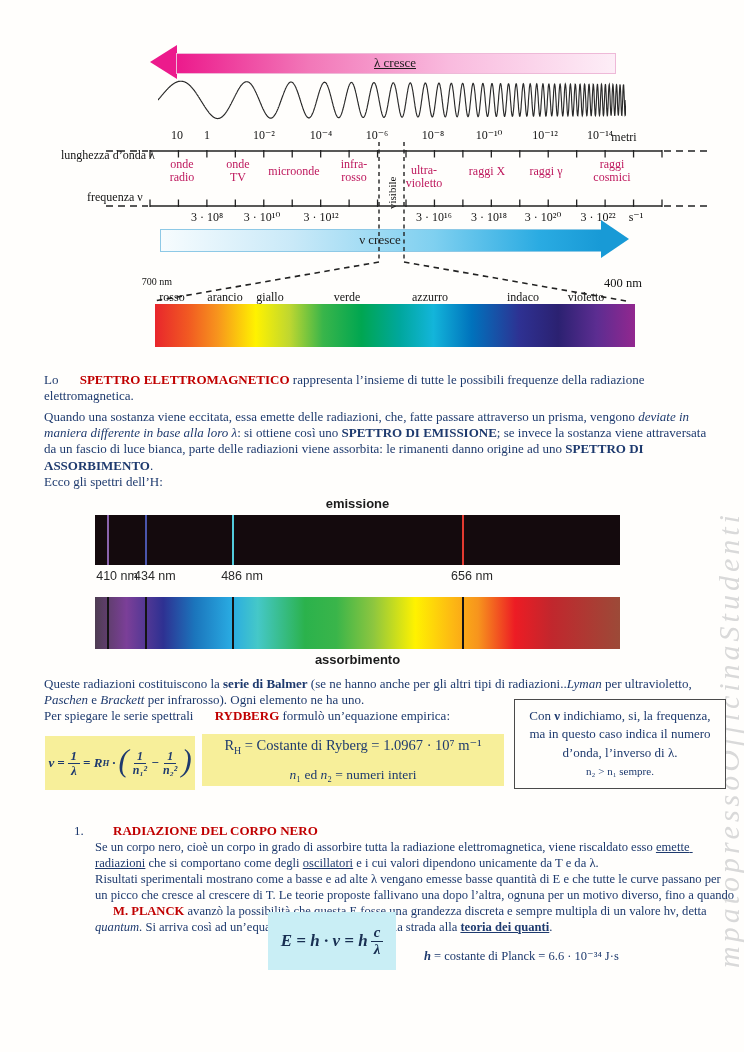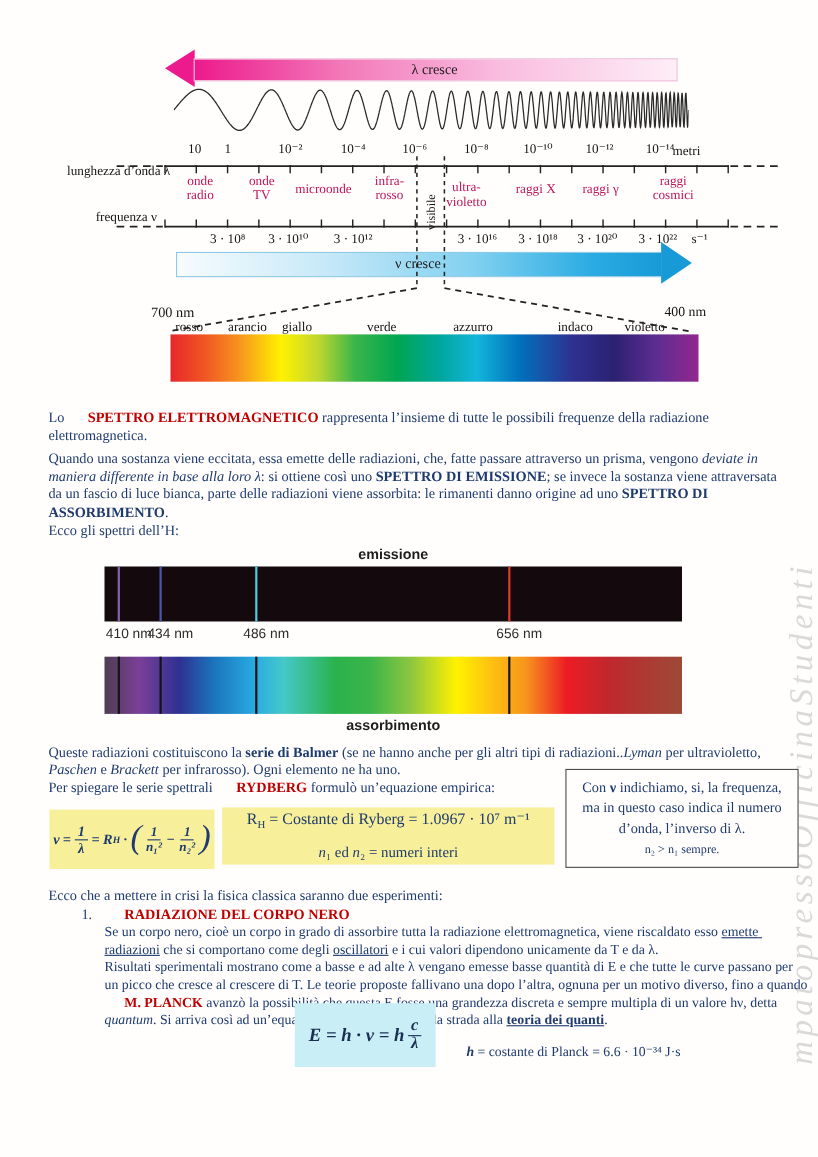--- a/index.html
+++ b/index.html
@@ -46,21 +46,21 @@
 <body>
 
 <div class="page">
 
   <div class="watermark" style="left:712px;top:968px;">mpatopressoOfficinaStudenti</div>
 
   <div>
 
     <div class="abs" style="left:150px;top:45px;width:0;height:0;border-top:17px solid transparent;border-bottom:17px solid transparent;border-right:27px solid #ec1a8c;"></div>
     <div class="arrowbar" style="left:176px;top:53px;width:438px;height:19px;background:linear-gradient(to right,#ec1a8c 0%,#f277b8 30%,#f9bade 62%,#fdeef7 100%);border:1px solid #eeb9d8;"></div>
-    <div class="arrowlbl" style="left:176px;top:55px;width:438px;">λ cresce</div>
+    <div class="arrowlbl" style="left:176px;top:55px;width:438px;text-decoration:underline;">λ cresce</div>
 
     <svg class="abs" style="left:158px;top:77px;" width="468" height="46" viewBox="0 0 468 46">
       <path id="wave-path" d="M0 23L0.2 22.8L0.4 22.6L0.5 22.4L0.7 22.1L0.9 21.9L1.1 21.7L1.3 21.5L1.4 21.3L1.6 21.1L1.8 20.8L2.0 20.6L2.2 20.4L2.3 20.2L2.5 20.0L2.7 19.8L2.9 19.5L3.1 19.3L3.2 19.1L3.4 18.9L3.6 18.7L3.8 18.5L4.0 18.2L4.1 18.0L4.3 17.8L4.5 17.6L4.7 17.4L4.9 17.2L5.0 17.0L5.2 16.8L5.4 16.5L5.6 16.3L5.8 16.1L5.9 15.9L6.1 15.7L6.3 15.5L6.5 15.3L6.7 15.1L6.8 14.9L7.0 14.7L7.2 14.5L7.4 14.3L7.6 14.1L7.7 13.9L7.9 13.7L8.1 13.5L8.3 13.3L8.5 13.1L8.6 12.9L8.8 12.7L9.0 12.5L9.2 12.3L9.4 12.1L9.5 12.0L9.7 11.8L9.9 11.6L10.1 11.4L10.3 11.2L10.4 11.0L10.6 10.9L10.8 10.7L11.0 10.5L11.2 10.3L11.3 10.2L11.5 10.0L11.7 9.8L11.9 9.7L12.1 9.5L12.2 9.3L12.4 9.2L12.6 9.0L12.8 8.9L13.0 8.7L13.1 8.6L13.3 8.4L13.5 8.3L13.7 8.1L13.9 8.0L14.0 7.8L14.2 7.7L14.4 7.6L14.6 7.4L14.8 7.3L14.9 7.2L15.1 7.0L15.3 6.9L15.5 6.8L15.7 6.7L15.8 6.5L16.0 6.4L16.2 6.3L16.4 6.2L16.6 6.1L16.7 6.0L16.9 5.9L17.1 5.8L17.3 5.7L17.5 5.6L17.6 5.5L17.8 5.4L18.0 5.3L18.2 5.3L18.4 5.2L18.5 5.1L18.7 5.0L18.9 4.9L19.1 4.9L19.3 4.8L19.4 4.8L19.6 4.7L19.8 4.6L20.0 4.6L20.2 4.5L20.3 4.5L20.5 4.4L20.7 4.4L20.9 4.4L21.1 4.3L21.2 4.3L21.4 4.3L21.6 4.2L21.8 4.2L22.0 4.2L22.1 4.2L22.3 4.2L22.5 4.2L22.7 4.2L22.9 4.2L23.0 4.2L23.2 4.2L23.4 4.2L23.6 4.2L23.8 4.2L23.9 4.2L24.1 4.3L24.3 4.3L24.5 4.3L24.7 4.3L24.8 4.4L25.0 4.4L25.2 4.5L25.4 4.5L25.6 4.6L25.7 4.6L25.9 4.7L26.1 4.7L26.3 4.8L26.5 4.9L26.6 4.9L26.8 5.0L27.0 5.1L27.2 5.2L27.4 5.3L27.5 5.4L27.7 5.4L27.9 5.5L28.1 5.6L28.3 5.7L28.4 5.9L28.6 6.0L28.8 6.1L29.0 6.2L29.2 6.3L29.3 6.4L29.5 6.6L29.7 6.7L29.9 6.8L30.1 7.0L30.2 7.1L30.4 7.2L30.6 7.4L30.8 7.5L31.0 7.7L31.1 7.9L31.3 8.0L31.5 8.2L31.7 8.3L31.9 8.5L32.0 8.7L32.2 8.9L32.4 9.0L32.6 9.2L32.8 9.4L32.9 9.6L33.1 9.8L33.3 10.0L33.5 10.2L33.7 10.4L33.8 10.6L34.0 10.8L34.2 11.0L34.4 11.2L34.6 11.4L34.7 11.7L34.9 11.9L35.1 12.1L35.3 12.3L35.5 12.5L35.6 12.8L35.8 13.0L36.0 13.2L36.2 13.5L36.4 13.7L36.5 14.0L36.7 14.2L36.9 14.5L37.1 14.7L37.3 15.0L37.4 15.2L37.6 15.5L37.8 15.7L38.0 16.0L38.2 16.2L38.3 16.5L38.5 16.8L38.7 17.0L38.9 17.3L39.1 17.6L39.2 17.8L39.4 18.1L39.6 18.4L39.8 18.7L40.0 18.9L40.1 19.2L40.3 19.5L40.5 19.8L40.7 20.1L40.9 20.3L41.0 20.6L41.2 20.9L41.4 21.2L41.6 21.5L41.8 21.8L41.9 22.1L42.1 22.3L42.3 22.6L42.5 22.9L42.7 23.2L42.8 23.5L43.0 23.8L43.2 24.1L43.4 24.4L43.6 24.7L43.7 24.9L43.9 25.2L44.1 25.5L44.3 25.8L44.5 26.1L44.6 26.4L44.8 26.7L45.0 27.0L45.2 27.2L45.4 27.5L45.5 27.8L45.7 28.1L45.9 28.4L46.1 28.7L46.3 28.9L46.4 29.2L46.6 29.5L46.8 29.8L47.0 30.1L47.2 30.3L47.3 30.6L47.5 30.9L47.7 31.1L47.9 31.4L48.1 31.7L48.2 31.9L48.4 32.2L48.6 32.5L48.8 32.7L49.0 33.0L49.1 33.2L49.3 33.5L49.5 33.7L49.7 34.0L49.9 34.2L50.0 34.5L50.2 34.7L50.4 34.9L50.6 35.2L50.8 35.4L50.9 35.6L51.1 35.8L51.3 36.1L51.5 36.3L51.7 36.5L51.8 36.7L52.0 36.9L52.2 37.1L52.4 37.3L52.6 37.5L52.7 37.7L52.9 37.9L53.1 38.1L53.3 38.2L53.5 38.4L53.6 38.6L53.8 38.7L54.0 38.9L54.2 39.1L54.4 39.2L54.5 39.4L54.7 39.5L54.9 39.7L55.1 39.8L55.3 39.9L55.4 40.1L55.6 40.2L55.8 40.3L56.0 40.4L56.2 40.5L56.3 40.6L56.5 40.7L56.7 40.8L56.9 40.9L57.1 41.0L57.2 41.0L57.4 41.1L57.6 41.2L57.8 41.2L58.0 41.3L58.1 41.4L58.3 41.4L58.5 41.4L58.7 41.5L58.9 41.5L59.0 41.5L59.2 41.5L59.4 41.5L59.6 41.6L59.8 41.6L59.9 41.5L60.1 41.5L60.3 41.5L60.5 41.5L60.7 41.5L60.8 41.4L61.0 41.4L61.2 41.3L61.4 41.3L61.6 41.2L61.7 41.2L61.9 41.1L62.1 41.0L62.3 40.9L62.5 40.9L62.6 40.8L62.8 40.7L63.0 40.6L63.2 40.5L63.4 40.3L63.5 40.2L63.7 40.1L63.9 40.0L64.1 39.8L64.3 39.7L64.4 39.5L64.6 39.4L64.8 39.2L65.0 39.0L65.2 38.9L65.3 38.7L65.5 38.5L65.7 38.3L65.9 38.1L66.1 37.9L66.2 37.7L66.4 37.5L66.6 37.3L66.8 37.1L67.0 36.9L67.1 36.6L67.3 36.4L67.5 36.2L67.7 35.9L67.9 35.7L68.0 35.4L68.2 35.1L68.4 34.9L68.6 34.6L68.8 34.3L68.9 34.1L69.1 33.8L69.3 33.5L69.5 33.2L69.7 32.9L69.8 32.6L70.0 32.3L70.2 32.0L70.4 31.7L70.6 31.4L70.7 31.1L70.9 30.8L71.1 30.5L71.3 30.1L71.5 29.8L71.6 29.5L71.8 29.1L72.0 28.8L72.2 28.5L72.4 28.1L72.5 27.8L72.7 27.4L72.9 27.1L73.1 26.8L73.3 26.4L73.4 26.1L73.6 25.7L73.8 25.3L74.0 25.0L74.2 24.6L74.3 24.3L74.5 23.9L74.7 23.6L74.9 23.2L75.1 22.8L75.2 22.5L75.4 22.1L75.6 21.8L75.8 21.4L76.0 21.0L76.1 20.7L76.3 20.3L76.5 19.9L76.7 19.6L76.9 19.2L77.0 18.9L77.2 18.5L77.4 18.2L77.6 17.8L77.8 17.5L77.9 17.1L78.1 16.8L78.3 16.4L78.5 16.1L78.7 15.7L78.8 15.4L79.0 15.1L79.2 14.7L79.4 14.4L79.6 14.1L79.7 13.7L79.9 13.4L80.1 13.1L80.3 12.8L80.5 12.5L80.6 12.2L80.8 11.9L81.0 11.6L81.2 11.3L81.4 11.0L81.5 10.7L81.7 10.5L81.9 10.2L82.1 9.9L82.3 9.6L82.4 9.4L82.6 9.1L82.8 8.9L83.0 8.7L83.2 8.4L83.3 8.2L83.5 8.0L83.7 7.8L83.9 7.5L84.1 7.3L84.2 7.1L84.4 7.0L84.6 6.8L84.8 6.6L85.0 6.4L85.1 6.3L85.3 6.1L85.5 6.0L85.7 5.8L85.9 5.7L86.0 5.6L86.2 5.5L86.4 5.3L86.6 5.2L86.8 5.1L86.9 5.1L87.1 5.0L87.3 4.9L87.5 4.9L87.7 4.8L87.8 4.8L88.0 4.7L88.2 4.7L88.4 4.7L88.6 4.7L88.7 4.7L88.9 4.7L89.1 4.7L89.3 4.7L89.5 4.7L89.6 4.8L89.8 4.8L90.0 4.9L90.2 5.0L90.4 5.0L90.5 5.1L90.7 5.2L90.9 5.3L91.1 5.4L91.3 5.5L91.4 5.7L91.6 5.8L91.8 6.0L92.0 6.1L92.2 6.3L92.3 6.4L92.5 6.6L92.7 6.8L92.9 7.0L93.1 7.2L93.2 7.4L93.4 7.6L93.6 7.9L93.8 8.1L94.0 8.3L94.1 8.6L94.3 8.8L94.5 9.1L94.7 9.4L94.9 9.7L95.0 10.0L95.2 10.2L95.4 10.6L95.6 10.9L95.8 11.2L95.9 11.5L96.1 11.8L96.3 12.2L96.5 12.5L96.7 12.8L96.8 13.2L97.0 13.6L97.2 13.9L97.4 14.3L97.6 14.7L97.7 15.0L97.9 15.4L98.1 15.8L98.3 16.2L98.5 16.6L98.6 17.0L98.8 17.4L99.0 17.8L99.2 18.2L99.4 18.6L99.5 19.0L99.7 19.5L99.9 19.9L100.1 20.3L100.3 20.7L100.4 21.1L100.6 21.6L100.8 22.0L101.0 22.4L101.2 22.9L101.3 23.3L101.5 23.7L101.7 24.2L101.9 24.6L102.1 25.0L102.2 25.5L102.4 25.9L102.6 26.3L102.8 26.7L103.0 27.2L103.1 27.6L103.3 28.0L103.5 28.4L103.7 28.9L103.9 29.3L104.0 29.7L104.2 30.1L104.4 30.5L104.6 30.9L104.8 31.3L104.9 31.7L105.1 32.1L105.3 32.4L105.5 32.8L105.7 33.2L105.8 33.6L106.0 33.9L106.2 34.3L106.4 34.6L106.6 35.0L106.7 35.3L106.9 35.6L107.1 35.9L107.3 36.2L107.5 36.6L107.6 36.8L107.8 37.1L108.0 37.4L108.2 37.7L108.4 37.9L108.5 38.2L108.7 38.4L108.9 38.7L109.1 38.9L109.3 39.1L109.4 39.3L109.6 39.5L109.8 39.7L110.0 39.9L110.2 40.0L110.3 40.2L110.5 40.3L110.7 40.5L110.9 40.6L111.1 40.7L111.2 40.8L111.4 40.9L111.6 41.0L111.8 41.0L112.0 41.1L112.1 41.1L112.3 41.1L112.5 41.2L112.7 41.2L112.9 41.1L113.0 41.1L113.2 41.1L113.4 41.1L113.6 41.0L113.8 40.9L113.9 40.8L114.1 40.8L114.3 40.6L114.5 40.5L114.7 40.4L114.8 40.3L115.0 40.1L115.2 39.9L115.4 39.8L115.6 39.6L115.7 39.4L115.9 39.2L116.1 38.9L116.3 38.7L116.5 38.5L116.6 38.2L116.8 37.9L117.0 37.7L117.2 37.4L117.4 37.1L117.5 36.8L117.7 36.4L117.9 36.1L118.1 35.8L118.3 35.4L118.4 35.1L118.6 34.7L118.8 34.3L119.0 33.9L119.2 33.5L119.3 33.1L119.5 32.7L119.7 32.3L119.9 31.9L120.1 31.4L120.2 31.0L120.4 30.6L120.6 30.1L120.8 29.7L121.0 29.2L121.1 28.7L121.3 28.3L121.5 27.8L121.7 27.3L121.9 26.8L122.0 26.3L122.2 25.8L122.4 25.3L122.6 24.8L122.8 24.3L122.9 23.8L123.1 23.3L123.3 22.8L123.5 22.3L123.7 21.8L123.8 21.3L124.0 20.8L124.2 20.3L124.4 19.8L124.6 19.3L124.7 18.8L124.9 18.3L125.1 17.9L125.3 17.4L125.5 16.9L125.6 16.4L125.8 15.9L126.0 15.5L126.2 15.0L126.4 14.6L126.5 14.1L126.7 13.7L126.9 13.2L127.1 12.8L127.3 12.4L127.4 12.0L127.6 11.6L127.8 11.2L128.0 10.8L128.2 10.4L128.3 10.0L128.5 9.7L128.7 9.3L128.9 9.0L129.1 8.7L129.2 8.4L129.4 8.1L129.6 7.8L129.8 7.5L130.0 7.3L130.1 7.0L130.3 6.8L130.5 6.5L130.7 6.3L130.9 6.1L131.0 6.0L131.2 5.8L131.4 5.7L131.6 5.5L131.8 5.4L131.9 5.3L132.1 5.2L132.3 5.1L132.5 5.1L132.7 5.0L132.8 5.0L133.0 5.0L133.2 5.0L133.4 5.0L133.6 5.1L133.7 5.1L133.9 5.2L134.1 5.3L134.3 5.4L134.5 5.5L134.6 5.6L134.8 5.8L135.0 5.9L135.2 6.1L135.4 6.3L135.5 6.5L135.7 6.8L135.9 7.0L136.1 7.3L136.3 7.5L136.4 7.8L136.6 8.1L136.8 8.5L137.0 8.8L137.2 9.1L137.3 9.5L137.5 9.9L137.7 10.2L137.9 10.6L138.1 11.1L138.2 11.5L138.4 11.9L138.6 12.4L138.8 12.8L139.0 13.3L139.1 13.8L139.3 14.2L139.5 14.7L139.7 15.2L139.9 15.7L140.0 16.3L140.2 16.8L140.4 17.3L140.6 17.9L140.8 18.4L140.9 19.0L141.1 19.5L141.3 20.1L141.5 20.6L141.7 21.2L141.8 21.8L142.0 22.3L142.2 22.9L142.4 23.5L142.6 24.1L142.7 24.6L142.9 25.2L143.1 25.8L143.3 26.3L143.5 26.9L143.6 27.5L143.8 28.0L144.0 28.6L144.2 29.1L144.4 29.7L144.5 30.2L144.7 30.7L144.9 31.2L145.1 31.8L145.3 32.3L145.4 32.8L145.6 33.2L145.8 33.7L146.0 34.2L146.2 34.6L146.3 35.1L146.5 35.5L146.7 35.9L146.9 36.3L147.1 36.7L147.2 37.1L147.4 37.4L147.6 37.8L147.8 38.1L148.0 38.4L148.1 38.7L148.3 39.0L148.5 39.2L148.7 39.5L148.9 39.7L149.0 39.9L149.2 40.1L149.4 40.3L149.6 40.4L149.8 40.5L149.9 40.6L150.1 40.7L150.3 40.8L150.5 40.8L150.7 40.9L150.8 40.9L151.0 40.9L151.2 40.8L151.4 40.8L151.6 40.7L151.7 40.6L151.9 40.5L152.1 40.3L152.3 40.2L152.5 40.0L152.6 39.8L152.8 39.6L153.0 39.3L153.2 39.1L153.4 38.8L153.5 38.5L153.7 38.2L153.9 37.9L154.1 37.5L154.3 37.1L154.4 36.7L154.6 36.3L154.8 35.9L155.0 35.5L155.2 35.0L155.3 34.6L155.5 34.1L155.7 33.6L155.9 33.1L156.1 32.5L156.2 32.0L156.4 31.4L156.6 30.9L156.8 30.3L157.0 29.7L157.1 29.1L157.3 28.5L157.5 27.9L157.7 27.3L157.9 26.7L158.0 26.1L158.2 25.4L158.4 24.8L158.6 24.2L158.8 23.5L158.9 22.9L159.1 22.2L159.3 21.6L159.5 21.0L159.7 20.3L159.8 19.7L160.0 19.1L160.2 18.4L160.4 17.8L160.6 17.2L160.7 16.6L160.9 16.0L161.1 15.4L161.3 14.8L161.5 14.2L161.6 13.7L161.8 13.1L162.0 12.6L162.2 12.1L162.4 11.6L162.5 11.1L162.7 10.6L162.9 10.1L163.1 9.7L163.3 9.2L163.4 8.8L163.6 8.5L163.8 8.1L164.0 7.7L164.2 7.4L164.3 7.1L164.5 6.8L164.7 6.6L164.9 6.3L165.1 6.1L165.2 5.9L165.4 5.7L165.6 5.6L165.8 5.5L166.0 5.4L166.1 5.3L166.3 5.3L166.5 5.2L166.7 5.3L166.9 5.3L167.0 5.3L167.2 5.4L167.4 5.5L167.6 5.7L167.8 5.8L167.9 6.0L168.1 6.2L168.3 6.5L168.5 6.7L168.7 7.0L168.8 7.3L169.0 7.7L169.2 8.0L169.4 8.4L169.6 8.8L169.7 9.2L169.9 9.7L170.1 10.2L170.3 10.6L170.5 11.2L170.6 11.7L170.8 12.2L171.0 12.8L171.2 13.4L171.4 14.0L171.5 14.6L171.7 15.2L171.9 15.8L172.1 16.5L172.3 17.1L172.4 17.8L172.6 18.5L172.8 19.2L173.0 19.9L173.2 20.6L173.3 21.3L173.5 22.0L173.7 22.7L173.9 23.4L174.1 24.1L174.2 24.8L174.4 25.5L174.6 26.2L174.8 26.9L175.0 27.6L175.1 28.3L175.3 29.0L175.5 29.6L175.7 30.3L175.9 30.9L176.0 31.6L176.2 32.2L176.4 32.8L176.6 33.4L176.8 34.0L176.9 34.5L177.1 35.1L177.3 35.6L177.5 36.1L177.7 36.6L177.8 37.0L178.0 37.5L178.2 37.9L178.4 38.2L178.6 38.6L178.7 38.9L178.9 39.2L179.1 39.5L179.3 39.8L179.5 40.0L179.6 40.2L179.8 40.3L180.0 40.4L180.2 40.5L180.4 40.6L180.5 40.6L180.7 40.6L180.9 40.6L181.1 40.6L181.3 40.5L181.4 40.3L181.6 40.2L181.8 40.0L182.0 39.8L182.2 39.5L182.3 39.3L182.5 39.0L182.7 38.6L182.9 38.3L183.1 37.9L183.2 37.4L183.4 37.0L183.6 36.5L183.8 36.0L184.0 35.5L184.1 34.9L184.3 34.4L184.5 33.8L184.7 33.2L184.9 32.5L185.0 31.9L185.2 31.2L185.4 30.5L185.6 29.8L185.8 29.1L185.9 28.4L186.1 27.6L186.3 26.9L186.5 26.1L186.7 25.4L186.8 24.6L187.0 23.8L187.2 23.0L187.4 22.3L187.6 21.5L187.7 20.7L187.9 19.9L188.1 19.2L188.3 18.4L188.5 17.7L188.6 16.9L188.8 16.2L189.0 15.5L189.2 14.8L189.4 14.1L189.5 13.4L189.7 12.7L189.9 12.1L190.1 11.5L190.3 10.9L190.4 10.4L190.6 9.8L190.8 9.3L191.0 8.8L191.2 8.4L191.3 7.9L191.5 7.5L191.7 7.2L191.9 6.8L192.1 6.5L192.2 6.3L192.4 6.1L192.6 5.9L192.8 5.7L193.0 5.6L193.1 5.5L193.3 5.5L193.5 5.4L193.7 5.5L193.9 5.5L194.0 5.6L194.2 5.8L194.4 6.0L194.6 6.2L194.8 6.4L194.9 6.7L195.1 7.1L195.3 7.4L195.5 7.8L195.7 8.2L195.8 8.7L196.0 9.2L196.2 9.7L196.4 10.3L196.6 10.9L196.7 11.5L196.9 12.1L197.1 12.8L197.3 13.5L197.5 14.2L197.6 14.9L197.8 15.7L198.0 16.4L198.2 17.2L198.4 18.0L198.5 18.8L198.7 19.7L198.9 20.5L199.1 21.3L199.3 22.2L199.4 23.0L199.6 23.9L199.8 24.7L200.0 25.5L200.2 26.4L200.3 27.2L200.5 28.0L200.7 28.8L200.9 29.6L201.1 30.4L201.2 31.2L201.4 31.9L201.6 32.7L201.8 33.4L202.0 34.0L202.1 34.7L202.3 35.3L202.5 35.9L202.7 36.5L202.9 37.0L203.0 37.5L203.2 38.0L203.4 38.4L203.6 38.8L203.8 39.1L203.9 39.5L204.1 39.7L204.3 40.0L204.5 40.1L204.7 40.3L204.8 40.4L205.0 40.5L205.2 40.5L205.4 40.4L205.6 40.4L205.7 40.2L205.9 40.1L206.1 39.9L206.3 39.6L206.5 39.3L206.6 39.0L206.8 38.6L207.0 38.2L207.2 37.7L207.4 37.2L207.5 36.7L207.7 36.1L207.9 35.5L208.1 34.9L208.3 34.2L208.4 33.5L208.6 32.7L208.8 32.0L209.0 31.2L209.2 30.4L209.3 29.6L209.5 28.7L209.7 27.8L209.9 27.0L210.1 26.1L210.2 25.2L210.4 24.3L210.6 23.4L210.8 22.4L211.0 21.5L211.1 20.6L211.3 19.7L211.5 18.8L211.7 17.9L211.9 17.1L212.0 16.2L212.2 15.4L212.4 14.5L212.6 13.7L212.8 13.0L212.9 12.2L213.1 11.5L213.3 10.8L213.5 10.2L213.7 9.6L213.8 9.0L214.0 8.5L214.2 8.0L214.4 7.5L214.6 7.1L214.7 6.8L214.9 6.5L215.1 6.2L215.3 6.0L215.5 5.8L215.6 5.7L215.8 5.6L216.0 5.6L216.2 5.7L216.4 5.7L216.5 5.9L216.7 6.1L216.9 6.3L217.1 6.6L217.3 7.0L217.4 7.4L217.6 7.8L217.8 8.3L218.0 8.8L218.2 9.4L218.3 10.0L218.5 10.7L218.7 11.4L218.9 12.1L219.1 12.9L219.2 13.7L219.4 14.5L219.6 15.4L219.8 16.3L220.0 17.2L220.1 18.1L220.3 19.0L220.5 20.0L220.7 21.0L220.9 21.9L221.0 22.9L221.2 23.9L221.4 24.9L221.6 25.9L221.8 26.8L221.9 27.8L222.1 28.7L222.3 29.6L222.5 30.5L222.7 31.4L222.8 32.3L223.0 33.1L223.2 33.9L223.4 34.6L223.6 35.4L223.7 36.0L223.9 36.7L224.1 37.3L224.3 37.8L224.5 38.3L224.6 38.7L224.8 39.1L225.0 39.5L225.2 39.8L225.4 40.0L225.5 40.1L225.7 40.3L225.9 40.3L226.1 40.3L226.3 40.2L226.4 40.1L226.6 39.9L226.8 39.7L227.0 39.4L227.2 39.0L227.3 38.6L227.5 38.1L227.7 37.6L227.9 37.0L228.1 36.4L228.2 35.7L228.4 35.0L228.6 34.2L228.8 33.4L229.0 32.6L229.1 31.7L229.3 30.8L229.5 29.8L229.7 28.9L229.9 27.9L230.0 26.9L230.2 25.8L230.4 24.8L230.6 23.7L230.8 22.7L230.9 21.7L231.1 20.6L231.3 19.6L231.5 18.6L231.7 17.5L231.8 16.6L232.0 15.6L232.2 14.6L232.4 13.7L232.6 12.9L232.7 12.0L232.9 11.2L233.1 10.5L233.3 9.8L233.5 9.1L233.6 8.5L233.8 7.9L234.0 7.5L234.2 7.0L234.4 6.7L234.5 6.3L234.7 6.1L234.9 5.9L235.1 5.8L235.3 5.8L235.4 5.8L235.6 5.9L235.8 6.0L236.0 6.3L236.2 6.5L236.3 6.9L236.5 7.3L236.7 7.8L236.9 8.4L237.1 9.0L237.2 9.6L237.4 10.4L237.6 11.1L237.8 11.9L238.0 12.8L238.1 13.7L238.3 14.7L238.5 15.7L238.7 16.7L238.9 17.7L239.0 18.8L239.2 19.9L239.4 21.0L239.6 22.1L239.8 23.2L239.9 24.3L240.1 25.4L240.3 26.5L240.5 27.6L240.7 28.7L240.8 29.7L241.0 30.7L241.2 31.7L241.4 32.7L241.6 33.6L241.7 34.4L241.9 35.3L242.1 36.0L242.3 36.7L242.5 37.4L242.6 38.0L242.8 38.5L243.0 39.0L243.2 39.3L243.4 39.7L243.5 39.9L243.7 40.1L243.9 40.2L244.1 40.2L244.3 40.1L244.4 40.0L244.6 39.8L244.8 39.5L245.0 39.1L245.2 38.7L245.3 38.2L245.5 37.6L245.7 36.9L245.9 36.2L246.1 35.4L246.2 34.6L246.4 33.7L246.6 32.8L246.8 31.8L247.0 30.8L247.1 29.7L247.3 28.6L247.5 27.5L247.7 26.4L247.9 25.2L248.0 24.0L248.2 22.9L248.4 21.7L248.6 20.5L248.8 19.3L248.9 18.2L249.1 17.1L249.3 16.0L249.5 14.9L249.7 13.9L249.8 12.9L250.0 11.9L250.2 11.1L250.4 10.2L250.6 9.5L250.7 8.8L250.9 8.1L251.1 7.6L251.3 7.1L251.5 6.7L251.6 6.4L251.8 6.1L252.0 6.0L252.2 5.9L252.4 5.9L252.5 6.0L252.7 6.2L252.9 6.5L253.1 6.8L253.3 7.3L253.4 7.8L253.6 8.4L253.8 9.0L254.0 9.8L254.2 10.6L254.3 11.5L254.5 12.4L254.7 13.4L254.9 14.5L255.1 15.6L255.2 16.7L255.4 17.9L255.6 19.1L255.8 20.3L256.0 21.5L256.1 22.8L256.3 24.0L256.5 25.3L256.7 26.5L256.9 27.7L257.0 28.9L257.2 30.1L257.4 31.2L257.6 32.3L257.8 33.3L257.9 34.3L258.1 35.2L258.3 36.0L258.5 36.8L258.7 37.5L258.8 38.1L259.0 38.7L259.2 39.1L259.4 39.5L259.6 39.8L259.7 40.0L259.9 40.0L260.1 40.0L260.3 39.9L260.5 39.7L260.6 39.4L260.8 39.0L261.0 38.6L261.2 38.0L261.4 37.3L261.5 36.6L261.7 35.8L261.9 34.9L262.1 33.9L262.3 32.9L262.4 31.8L262.6 30.7L262.8 29.5L263.0 28.2L263.2 27.0L263.3 25.7L263.5 24.4L263.7 23.1L263.9 21.8L264.1 20.5L264.2 19.2L264.4 17.9L264.6 16.7L264.8 15.5L265.0 14.3L265.1 13.2L265.3 12.1L265.5 11.2L265.7 10.2L265.9 9.4L266.0 8.6L266.2 8.0L266.4 7.4L266.6 6.9L266.8 6.5L266.9 6.2L267.1 6.1L267.3 6.0L267.5 6.0L267.7 6.2L267.8 6.4L268.0 6.8L268.2 7.2L268.4 7.8L268.6 8.4L268.7 9.2L268.9 10.0L269.1 10.9L269.3 11.9L269.5 13.0L269.6 14.1L269.8 15.3L270.0 16.6L270.2 17.9L270.4 19.2L270.5 20.6L270.7 21.9L270.9 23.3L271.1 24.7L271.3 26.0L271.4 27.4L271.6 28.7L271.8 30.0L272.0 31.2L272.2 32.4L272.3 33.5L272.5 34.6L272.7 35.6L272.9 36.5L273.1 37.3L273.2 38.0L273.4 38.6L273.6 39.1L273.8 39.5L274.0 39.7L274.1 39.9L274.3 39.9L274.5 39.9L274.7 39.7L274.9 39.4L275.0 39.0L275.2 38.4L275.4 37.8L275.6 37.0L275.8 36.2L275.9 35.2L276.1 34.2L276.3 33.1L276.5 31.9L276.7 30.7L276.8 29.4L277.0 28.0L277.2 26.6L277.4 25.2L277.6 23.8L277.7 22.3L277.9 20.9L278.1 19.5L278.3 18.1L278.5 16.7L278.6 15.4L278.8 14.1L279.0 12.9L279.2 11.8L279.4 10.7L279.5 9.8L279.7 8.9L279.9 8.2L280.1 7.5L280.3 7.0L280.4 6.6L280.6 6.3L280.8 6.1L281.0 6.1L281.2 6.2L281.3 6.4L281.5 6.8L281.7 7.3L281.9 7.9L282.1 8.6L282.2 9.4L282.4 10.4L282.6 11.4L282.8 12.5L283.0 13.8L283.1 15.0L283.3 16.4L283.5 17.8L283.7 19.3L283.9 20.7L284.0 22.2L284.2 23.7L284.4 25.3L284.6 26.7L284.8 28.2L284.9 29.6L285.1 31.0L285.3 32.3L285.5 33.5L285.7 34.7L285.8 35.7L286.0 36.7L286.2 37.5L286.4 38.2L286.6 38.8L286.7 39.3L286.9 39.6L287.1 39.8L287.3 39.9L287.5 39.8L287.6 39.5L287.8 39.2L288.0 38.7L288.2 38.0L288.4 37.2L288.5 36.4L288.7 35.4L288.9 34.2L289.1 33.0L289.3 31.7L289.4 30.4L289.6 28.9L289.8 27.4L290.0 25.9L290.2 24.4L290.3 22.8L290.5 21.2L290.7 19.7L290.9 18.1L291.1 16.6L291.2 15.2L291.4 13.8L291.6 12.5L291.8 11.4L292.0 10.3L292.1 9.3L292.3 8.4L292.5 7.7L292.7 7.1L292.9 6.7L293.0 6.4L293.2 6.2L293.4 6.2L293.6 6.4L293.8 6.7L293.9 7.1L294.1 7.8L294.3 8.5L294.5 9.4L294.7 10.4L294.8 11.5L295.0 12.8L295.2 14.1L295.4 15.5L295.6 17.0L295.7 18.6L295.9 20.2L296.1 21.8L296.3 23.4L296.5 25.1L296.6 26.7L296.8 28.3L297.0 29.8L297.2 31.3L297.4 32.7L297.5 34.0L297.7 35.2L297.9 36.2L298.1 37.2L298.3 38.0L298.4 38.7L298.6 39.2L298.8 39.5L299.0 39.7L299.2 39.8L299.3 39.6L299.5 39.3L299.7 38.8L299.9 38.2L300.1 37.4L300.2 36.5L300.4 35.4L300.6 34.2L300.8 32.9L301.0 31.5L301.1 30.0L301.3 28.4L301.5 26.8L301.7 25.1L301.9 23.4L302.0 21.7L302.2 20.1L302.4 18.4L302.6 16.8L302.8 15.2L302.9 13.7L303.1 12.4L303.3 11.1L303.5 10.0L303.7 9.0L303.8 8.1L304.0 7.4L304.2 6.9L304.4 6.5L304.6 6.3L304.7 6.3L304.9 6.5L305.1 6.8L305.3 7.3L305.5 8.0L305.6 8.9L305.8 9.9L306.0 11.1L306.2 12.4L306.4 13.8L306.5 15.3L306.7 16.9L306.9 18.6L307.1 20.3L307.3 22.1L307.4 23.8L307.6 25.6L307.8 27.3L308.0 29.0L308.2 30.6L308.3 32.2L308.5 33.6L308.7 34.9L308.9 36.1L309.1 37.1L309.2 38.0L309.4 38.7L309.6 39.2L309.8 39.5L310.0 39.7L310.1 39.6L310.3 39.4L310.5 38.9L310.7 38.3L310.9 37.5L311.0 36.5L311.2 35.4L311.4 34.1L311.6 32.7L311.8 31.1L311.9 29.5L312.1 27.8L312.3 26.0L312.5 24.2L312.7 22.4L312.8 20.5L313.0 18.8L313.2 17.0L313.4 15.3L313.6 13.7L313.7 12.3L313.9 10.9L314.1 9.7L314.3 8.7L314.5 7.8L314.6 7.2L314.8 6.7L315.0 6.4L315.2 6.4L315.4 6.5L315.5 6.9L315.7 7.4L315.9 8.2L316.1 9.1L316.3 10.2L316.4 11.5L316.6 12.9L316.8 14.5L317.0 16.2L317.2 17.9L317.3 19.8L317.5 21.7L317.7 23.5L317.9 25.4L318.1 27.3L318.2 29.1L318.4 30.8L318.6 32.5L318.8 34.0L319.0 35.3L319.1 36.5L319.3 37.5L319.5 38.4L319.7 39.0L319.9 39.4L320.0 39.6L320.2 39.6L320.4 39.3L320.6 38.8L320.8 38.1L320.9 37.2L321.1 36.1L321.3 34.9L321.5 33.4L321.7 31.8L321.8 30.1L322.0 28.3L322.2 26.4L322.4 24.5L322.6 22.6L322.7 20.6L322.9 18.7L323.1 16.8L323.3 15.0L323.5 13.4L323.6 11.8L323.8 10.5L324.0 9.3L324.2 8.3L324.4 7.5L324.5 6.9L324.7 6.5L324.9 6.4L325.1 6.6L325.3 6.9L325.4 7.5L325.6 8.4L325.8 9.4L326.0 10.7L326.2 12.1L326.3 13.7L326.5 15.4L326.7 17.2L326.9 19.2L327.1 21.2L327.2 23.2L327.4 25.2L327.6 27.2L327.8 29.1L328.0 31.0L328.1 32.7L328.3 34.3L328.5 35.7L328.7 36.9L328.9 37.9L329.0 38.7L329.2 39.2L329.4 39.5L329.6 39.5L329.8 39.3L329.9 38.8L330.1 38.1L330.3 37.2L330.5 36.0L330.7 34.6L330.8 33.0L331.0 31.3L331.2 29.4L331.4 27.5L331.6 25.5L331.7 23.4L331.9 21.3L332.1 19.2L332.3 17.2L332.5 15.3L332.6 13.5L332.8 11.9L333.0 10.4L333.2 9.2L333.4 8.1L333.5 7.3L333.7 6.8L333.9 6.5L334.1 6.5L334.3 6.8L334.4 7.3L334.6 8.1L334.8 9.2L335.0 10.5L335.2 12.0L335.3 13.6L335.5 15.5L335.7 17.4L335.9 19.5L336.1 21.6L336.2 23.8L336.4 25.9L336.6 28.0L336.8 30.0L337.0 31.9L337.1 33.6L337.3 35.2L337.5 36.5L337.7 37.7L337.9 38.5L338.0 39.1L338.2 39.4L338.4 39.4L338.6 39.2L338.8 38.6L338.9 37.8L339.1 36.7L339.3 35.4L339.5 33.8L339.7 32.1L339.8 30.2L340.0 28.1L340.2 26.0L340.4 23.8L340.6 21.6L340.7 19.4L340.9 17.2L341.1 15.2L341.3 13.3L341.5 11.6L341.6 10.1L341.8 8.9L342.0 7.9L342.2 7.1L342.4 6.7L342.5 6.6L342.7 6.7L342.9 7.2L343.1 8.0L343.3 9.1L343.4 10.4L343.6 11.9L343.8 13.7L344.0 15.7L344.2 17.8L344.3 20.0L344.5 22.2L344.7 24.5L344.9 26.8L345.1 28.9L345.2 31.0L345.4 32.9L345.6 34.6L345.8 36.1L346.0 37.4L346.1 38.3L346.3 39.0L346.5 39.4L346.7 39.4L346.9 39.1L347.0 38.5L347.2 37.5L347.4 36.3L347.6 34.8L347.8 33.1L347.9 31.2L348.1 29.1L348.3 26.8L348.5 24.5L348.7 22.2L348.8 19.9L349.0 17.6L349.2 15.5L349.4 13.5L349.6 11.7L349.7 10.1L349.9 8.8L350.1 7.7L350.3 7.0L350.5 6.7L350.6 6.7L350.8 7.0L351.0 7.6L351.2 8.6L351.4 9.9L351.5 11.5L351.7 13.3L351.9 15.3L352.1 17.5L352.3 19.8L352.4 22.2L352.6 24.6L352.8 26.9L353.0 29.2L353.2 31.4L353.3 33.4L353.5 35.1L353.7 36.6L353.9 37.8L354.1 38.7L354.2 39.2L354.4 39.3L354.6 39.2L354.8 38.6L355.0 37.7L355.1 36.5L355.3 34.9L355.5 33.1L355.7 31.1L355.9 28.9L356.0 26.5L356.2 24.1L356.4 21.6L356.6 19.2L356.8 16.8L356.9 14.6L357.1 12.6L357.3 10.8L357.5 9.3L357.7 8.1L357.8 7.3L358.0 6.8L358.2 6.7L358.4 7.0L358.6 7.6L358.7 8.6L358.9 10.0L359.1 11.7L359.3 13.6L359.5 15.8L359.6 18.1L359.8 20.6L360.0 23.1L360.2 25.6L360.4 28.1L360.5 30.4L360.7 32.6L360.9 34.5L361.1 36.2L361.3 37.5L361.4 38.5L361.6 39.1L361.8 39.3L362.0 39.1L362.2 38.5L362.3 37.5L362.5 36.2L362.7 34.5L362.9 32.6L363.1 30.4L363.2 28.0L363.4 25.5L363.6 22.9L363.8 20.3L364.0 17.8L364.1 15.4L364.3 13.2L364.5 11.2L364.7 9.6L364.9 8.3L365.0 7.4L365.2 6.9L365.4 6.7L365.6 7.1L365.8 7.8L365.9 8.9L366.1 10.4L366.3 12.3L366.5 14.4L366.7 16.7L366.8 19.2L367.0 21.9L367.2 24.5L367.4 27.1L367.6 29.6L367.7 32.0L367.9 34.1L368.1 35.9L368.3 37.3L368.5 38.4L368.6 39.0L368.8 39.2L369.0 39.0L369.2 38.3L369.4 37.3L369.5 35.8L369.7 33.9L369.9 31.8L370.1 29.4L370.3 26.8L370.4 24.1L370.6 21.4L370.8 18.8L371.0 16.2L371.2 13.8L371.3 11.7L371.5 9.9L371.7 8.5L371.9 7.5L372.1 6.9L372.2 6.8L372.4 7.2L372.6 8.0L372.8 9.2L373.0 10.8L373.1 12.8L373.3 15.1L373.5 17.7L373.7 20.4L373.9 23.1L374.0 25.9L374.2 28.6L374.4 31.1L374.6 33.4L374.8 35.4L374.9 37.0L375.1 38.2L375.3 38.9L375.5 39.2L375.7 39.0L375.8 38.3L376.0 37.1L376.2 35.5L376.4 33.5L376.6 31.2L376.7 28.7L376.9 26.0L377.1 23.1L377.3 20.3L377.5 17.6L377.6 15.0L377.8 12.6L378.0 10.6L378.2 9.0L378.4 7.8L378.5 7.1L378.7 6.8L378.9 7.1L379.1 7.9L379.3 9.2L379.4 10.9L379.6 13.0L379.8 15.4L380.0 18.1L380.2 20.9L380.3 23.8L380.5 26.7L380.7 29.4L380.9 32.0L381.1 34.2L381.2 36.1L381.4 37.6L381.6 38.6L381.8 39.1L382.0 39.1L382.1 38.5L382.3 37.4L382.5 35.8L382.7 33.8L382.9 31.5L383.0 28.8L383.2 26.0L383.4 23.0L383.6 20.1L383.8 17.2L383.9 14.5L384.1 12.2L384.3 10.2L384.5 8.6L384.7 7.5L384.8 6.9L385.0 6.9L385.2 7.5L385.4 8.6L385.6 10.2L385.7 12.2L385.9 14.7L386.1 17.4L386.3 20.3L386.5 23.3L386.6 26.3L386.8 29.2L387.0 31.9L387.2 34.2L387.4 36.2L387.5 37.7L387.7 38.7L387.9 39.1L388.1 38.9L388.3 38.2L388.4 36.9L388.6 35.1L388.8 32.8L389.0 30.2L389.2 27.4L389.3 24.3L389.5 21.2L389.7 18.2L389.9 15.4L390.1 12.8L390.2 10.6L390.4 8.9L390.6 7.7L390.8 7.0L391.0 7.0L391.1 7.5L391.3 8.7L391.5 10.4L391.7 12.6L391.9 15.1L392.0 18.0L392.2 21.1L392.4 24.2L392.6 27.3L392.8 30.3L392.9 32.9L393.1 35.2L393.3 37.0L393.5 38.3L393.7 39.0L393.8 39.0L394.0 38.4L394.2 37.2L394.4 35.5L394.6 33.2L394.7 30.6L394.9 27.6L395.1 24.5L395.3 21.3L395.5 18.1L395.6 15.2L395.8 12.5L396.0 10.3L396.2 8.6L396.4 7.5L396.5 7.0L396.7 7.1L396.9 8.0L397.1 9.4L397.3 11.4L397.4 13.8L397.6 16.7L397.8 19.8L398.0 23.1L398.2 26.3L398.3 29.4L398.5 32.3L398.7 34.8L398.9 36.7L399.1 38.1L399.2 38.9L399.4 39.0L399.6 38.4L399.8 37.1L400.0 35.3L400.1 32.9L400.3 30.1L400.5 26.9L400.7 23.7L400.9 20.3L401.0 17.1L401.2 14.2L401.4 11.6L401.6 9.5L401.8 8.0L401.9 7.2L402.1 7.0L402.3 7.6L402.5 8.9L402.7 10.8L402.8 13.2L403.0 16.1L403.2 19.3L403.4 22.6L403.6 26.0L403.7 29.2L403.9 32.2L404.1 34.8L404.3 36.8L404.5 38.2L404.6 38.9L404.8 38.9L405.0 38.1L405.2 36.7L405.4 34.6L405.5 31.9L405.7 28.9L405.9 25.6L406.1 22.1L406.3 18.7L406.4 15.5L406.6 12.6L406.8 10.3L407.0 8.5L407.2 7.4L407.3 7.0L407.5 7.5L407.7 8.6L407.9 10.5L408.1 12.9L408.2 15.9L408.4 19.2L408.6 22.6L408.8 26.1L409.0 29.5L409.1 32.5L409.3 35.1L409.5 37.1L409.7 38.4L409.9 38.9L410.0 38.7L410.2 37.6L410.4 35.9L410.6 33.5L410.8 30.5L410.9 27.2L411.1 23.7L411.3 20.1L411.5 16.7L411.7 13.6L411.8 11.0L412.0 8.9L412.2 7.6L412.4 7.1L412.6 7.4L412.7 8.5L412.9 10.3L413.1 12.8L413.3 15.9L413.5 19.3L413.6 22.9L413.8 26.5L414.0 29.9L414.2 33.0L414.4 35.6L414.5 37.5L414.7 38.6L414.9 38.9L415.1 38.3L415.3 37.0L415.4 34.9L415.6 32.1L415.8 28.9L416.0 25.3L416.2 21.6L416.3 18.0L416.5 14.6L416.7 11.7L416.9 9.4L417.1 7.9L417.2 7.2L417.4 7.3L417.6 8.3L417.8 10.2L418.0 12.7L418.1 15.8L418.3 19.3L418.5 23.1L418.7 26.8L418.9 30.3L419.0 33.4L419.2 36.0L419.4 37.8L419.6 38.7L419.8 38.8L419.9 37.9L420.1 36.3L420.3 33.8L420.5 30.7L420.7 27.2L420.8 23.4L421.0 19.6L421.2 16.0L421.4 12.8L421.6 10.2L421.7 8.3L421.9 7.3L422.1 7.2L422.3 8.1L422.5 9.8L422.6 12.3L422.8 15.5L423.0 19.1L423.2 23.0L423.4 26.8L423.5 30.4L423.7 33.6L423.9 36.2L424.1 37.9L424.3 38.8L424.4 38.6L424.6 37.6L424.8 35.6L425.0 32.9L425.2 29.5L425.3 25.8L425.5 21.8L425.7 18.0L425.9 14.4L426.1 11.4L426.2 9.1L426.4 7.7L426.6 7.2L426.8 7.7L427.0 9.2L427.1 11.6L427.3 14.7L427.5 18.3L427.7 22.3L427.9 26.2L428.0 30.0L428.2 33.4L428.4 36.0L428.6 37.9L428.8 38.7L428.9 38.6L429.1 37.4L429.3 35.3L429.5 32.4L429.7 28.8L429.8 24.9L430.0 20.8L430.2 16.9L430.4 13.4L430.6 10.5L430.7 8.5L430.9 7.4L431.1 7.3L431.3 8.4L431.5 10.4L431.6 13.2L431.8 16.8L432.0 20.7L432.2 24.8L432.4 28.8L432.5 32.4L432.7 35.4L432.9 37.5L433.1 38.6L433.3 38.6L433.4 37.6L433.6 35.5L433.8 32.6L434.0 28.9L434.2 24.9L434.3 20.7L434.5 16.7L434.7 13.1L434.9 10.2L435.1 8.3L435.2 7.3L435.4 7.5L435.6 8.8L435.8 11.1L436.0 14.3L436.1 18.1L436.3 22.3L436.5 26.5L436.7 30.5L436.9 33.9L437.0 36.5L437.2 38.2L437.4 38.7L437.6 38.1L437.8 36.4L437.9 33.6L438.1 30.1L438.3 26.1L438.5 21.8L438.7 17.6L438.8 13.8L439.0 10.7L439.2 8.5L439.4 7.4L439.6 7.5L439.7 8.8L439.9 11.1L440.1 14.4L440.3 18.3L440.5 22.6L440.6 27.0L440.8 31.0L441.0 34.4L441.2 36.9L441.4 38.4L441.5 38.6L441.7 37.7L441.9 35.5L442.1 32.4L442.3 28.6L442.4 24.3L442.6 19.9L442.8 15.7L443.0 12.1L443.2 9.4L443.3 7.7L443.5 7.3L443.7 8.2L443.9 10.2L444.1 13.3L444.2 17.2L444.4 21.5L444.6 26.0L444.8 30.2L445.0 33.9L445.1 36.6L445.3 38.3L445.5 38.6L445.7 37.7L445.9 35.6L446.0 32.4L446.2 28.4L446.4 24.0L446.6 19.4L446.8 15.2L446.9 11.6L447.1 9.0L447.3 7.6L447.5 7.5L447.7 8.7L447.8 11.1L448.0 14.5L448.2 18.7L448.4 23.3L448.6 27.8L448.7 31.9L448.9 35.3L449.1 37.6L449.3 38.6L449.5 38.3L449.6 36.6L449.8 33.7L450.0 29.9L450.2 25.4L450.4 20.8L450.5 16.3L450.7 12.4L450.9 9.5L451.1 7.8L451.3 7.4L451.4 8.5L451.6 10.8L451.8 14.3L452.0 18.5L452.2 23.2L452.3 27.8L452.5 32.0L452.7 35.4L452.9 37.7L453.1 38.6L453.2 38.1L453.4 36.1L453.6 33.0L453.8 28.9L454.0 24.2L454.1 19.5L454.3 15.0L454.5 11.4L454.7 8.8L454.9 7.5L455.0 7.7L455.2 9.4L455.4 12.3L455.6 16.3L455.8 21.0L455.9 25.8L456.1 30.4L456.3 34.2L456.5 37.0L456.7 38.4L456.8 38.4L457.0 36.8L457.2 33.9L457.4 29.9L457.6 25.2L457.7 20.3L457.9 15.7L458.1 11.8L458.3 9.0L458.5 7.6L458.6 7.7L458.8 9.4L459.0 12.4L459.2 16.5L459.4 21.3L459.5 26.2L459.7 30.9L459.9 34.7L460.1 37.3L460.3 38.5L460.4 38.1L460.6 36.1L460.8 32.8L461.0 28.5L461.2 23.6L461.3 18.6L461.5 14.1L461.7 10.5L461.9 8.2L462.1 7.5L462.2 8.3L462.4 10.8L462.6 14.5L462.8 19.1L463.0 24.2L463.1 29.1L463.3 33.4L463.5 36.6L463.7 38.3L463.9 38.4L464.0 36.8L464.2 33.7L464.4 29.5L464.6 24.5L464.8 19.4L464.9 14.7L465.1 10.8L465.3 8.4L465.5 7.5L465.7 8.3L465.8 10.8L466.0 14.6L466.2 19.4L466.4 24.5L466.6 29.5L466.7 33.8L466.9 36.9L467.1 38.4L467.3 38.2L467.5 36.2L467.6 32.7L467.8 28.2L468.0 23.0" fill="none" stroke="#2a2a2a" stroke-width="1.15"></path>
     </svg>
 
     <span class="flbl" style="left:177px;top:128px;">10</span>
     <span class="flbl" style="left:207px;top:128px;">1</span>
     <span class="flbl" style="left:264px;top:128px;">10⁻²</span>
     <span class="flbl" style="left:321px;top:128px;">10⁻⁴</span>
     <span class="flbl" style="left:377px;top:128px;">10⁻⁶</span>
@@ -145,21 +145,21 @@
     <span class="flbl" style="left:434px;top:210px;">3 · 10¹⁶</span>
     <span class="flbl" style="left:489px;top:210px;">3 · 10¹⁸</span>
     <span class="flbl" style="left:543px;top:210px;">3 · 10²⁰</span>
     <span class="flbl" style="left:598px;top:210px;">3 · 10²²</span>
     <span class="flbl" style="left:636px;top:210px;">s⁻¹</span>
 
     <div class="arrowbar" style="left:160px;top:229px;width:440px;height:21px;background:linear-gradient(to right,#f7fcfe 0%,#c9e9f8 30%,#7fd0f0 62%,#2aabe2 86%,#189ad6 100%);border:1px solid #8ec9e6;z-index:1;"></div>
     <div class="abs" style="left:601px;top:220px;width:0;height:0;border-top:19px solid transparent;border-bottom:19px solid transparent;border-left:28px solid #189ad6;z-index:1;"></div>
     <div class="arrowlbl" style="left:160px;top:232px;width:440px;z-index:3;">ν cresce</div>
 
-    <span class="flbl" style="left:157px;top:276px;font-size:13px;">700 nm</span>
+    <span class="flbl" style="left:157px;top:276px;font-size:10px;">700 nm</span>
     <span class="flbl" style="left:623px;top:276px;font-size:12.5px;">400 nm</span>
 
     <span class="cn" style="left:172px;top:290px;">rosso</span>
     <span class="cn" style="left:225px;top:290px;">arancio</span>
     <span class="cn" style="left:270px;top:290px;">giallo</span>
     <span class="cn" style="left:347px;top:290px;">verde</span>
     <span class="cn" style="left:430px;top:290px;">azzurro</span>
     <span class="cn" style="left:523px;top:290px;">indaco</span>
     <span class="cn" style="left:586px;top:290px;">violetto</span>
 
@@ -223,21 +223,20 @@
         </span>
       <span class="paren">)</span>
     </span>
   </div>
 
   <div class="ybox z1" style="left:202px;top:734px;width:302px;height:52px;flex-direction:column;gap:12px;">
     <div style="font-size:14.5px;"><span>R</span><span class="sb">H</span><span> = Costante di Ryberg = 1.0967 · 10⁷ m⁻¹</span></div>
     <div style="font-size:13.5px;"><span class="i">n</span><span>₁</span><span> ed </span><span class="i">n</span><span>₂</span><span> = numeri interi</span></div>
   </div>
 
-  <div class="par z1" style="left:44px;top:806px;width:660px;"><span>Ecco che a mettere in crisi la fisica classica saranno due esperimenti:</span></div>
   <div class="par z1" style="left:74px;top:823px;">1.</div>
   <div class="par z1" style="left:95px;top:823px;width:620px;"><span class="b r">RADIAZIONE DEL CORPO NERO</span></div>
   <div class="par body-par z1" style="left:95px;top:839px;width:640px;"><span>Se un corpo nero, cioè un corpo in grado di assorbire tutta la radiazione elettromagnetica, viene riscaldato esso </span><span class="u">emette radiazioni</span><span> che si comportano come degli </span><span class="u">oscillatori</span><span> e i cui valori dipendono unicamente da T e da λ.
 Risultati sperimentali mostrano come a basse e ad alte λ vengano emesse basse quantità di E e che tutte le curve passano per un picco che cresce al crescere di T. Le teorie proposte fallivano una dopo l’altra, ognuna per un motivo diverso, fino a quando </span><span class="b r">M. PLANCK</span><span> avanzò la possibilità che questa E fosse una grandezza discreta e sempre multipla di un valore hν, detta </span><span class="i">quantum</span><span>. Si arriva così ad un’equazione empirica che apre la strada alla </span><span class="b u">teoria dei quanti</span><span>.</span></div>
 
   <div class="cybox z1" style="left:268px;top:912px;width:128px;height:58px;">
     <span class="fm" style="font-size:17px;color:#182f52;">
       <span>E = h · ν = h</span>
       <span class="frac" style="font-size:0.88em;">
           <span class="num">c</span>

